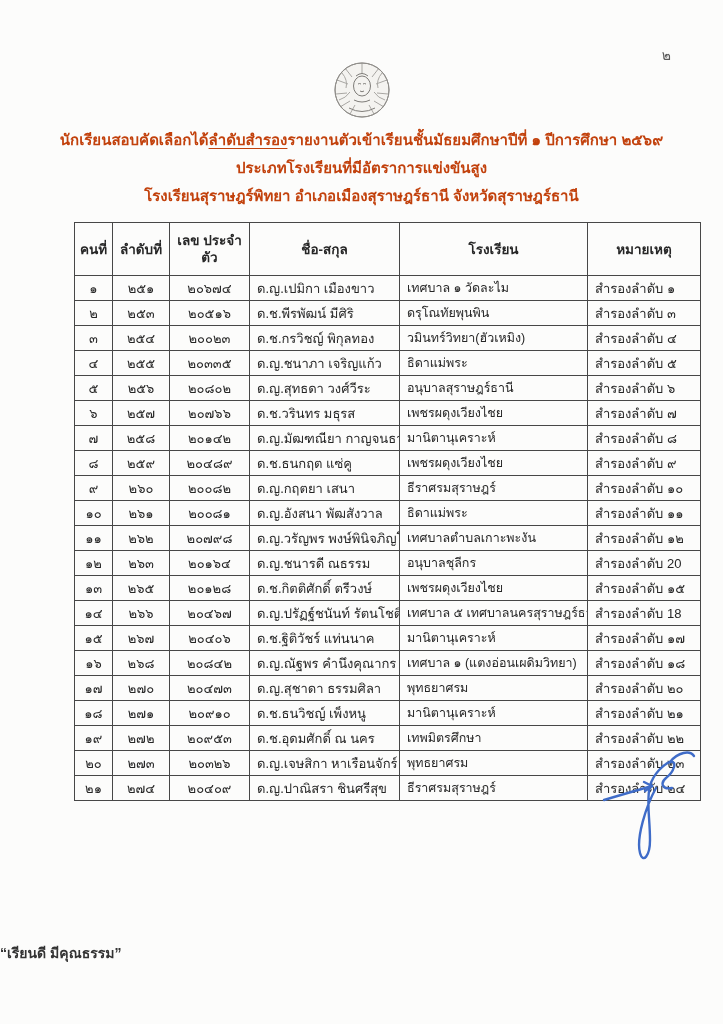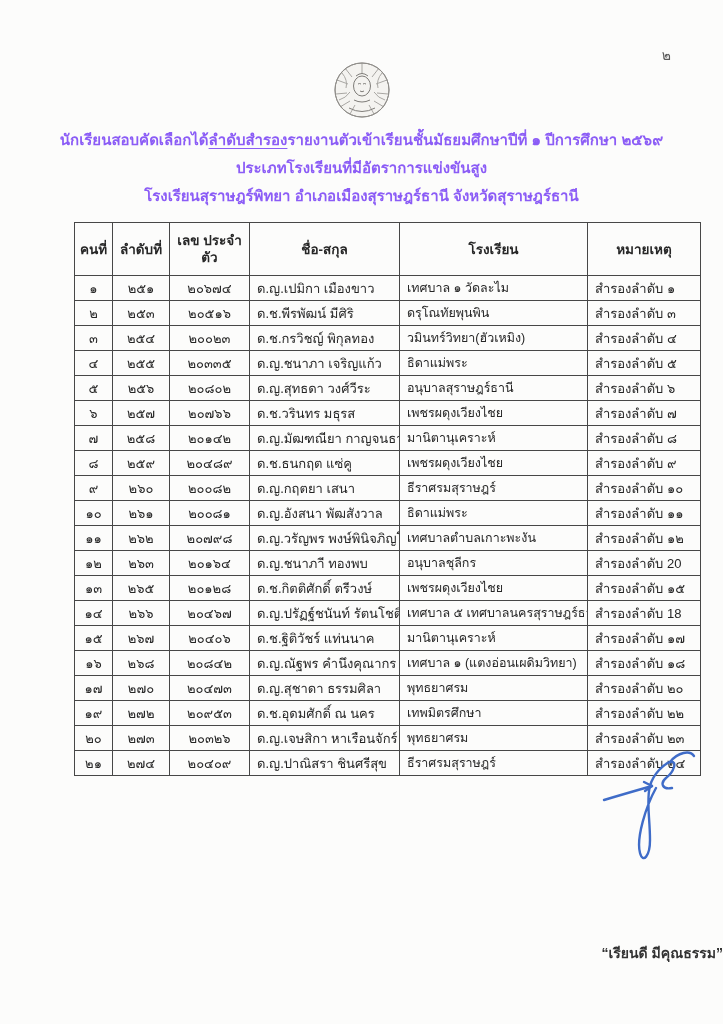--- a/index.html
+++ b/index.html
@@ -32,21 +32,21 @@
   }
   .header-block {
     position: absolute;
     top: 126px;
     left: 0;
     width: 100%;
     text-align: center;
     font-weight: bold;
     font-size: 15px;
     line-height: 28px;
-    color: #8b5cf6;
+    color: #c2410c;
   }
   .underlined { text-decoration: underline; text-underline-offset: 3px; }
   .doc-table {
     position: absolute;
     top: 222px;
     left: 74px;
     width: 626px;
     border-collapse: collapse;
     table-layout: fixed;
     font-size: 13px;
@@ -81,21 +81,21 @@
     left: 598px;
     width: 112px;
     height: 125px;
     pointer-events: none;
   }
   .footer-quote {
     position: absolute;
     top: 942px;
     left: 0;
     width: 100%;
-    text-align: right;
+    text-align: left;
     font-weight: bold;
     font-size: 14px;
     color: #333;
   }
 </style>
 </head>
 <body>
 
 <div class="page">
 
@@ -245,21 +245,21 @@
           <td class="c1">๒๖๒</td>
           <td class="c2">๒๐๗๙๘</td>
           <td class="c3">ด.ญ.วรัญพร พงษ์พินิจภิญโญ</td>
           <td class="c4">เทศบาลตำบลเกาะพะงัน</td>
           <td class="c5">สำรองลำดับ ๑๒</td>
         </tr>
         <tr>
           <td class="c0">๑๒</td>
           <td class="c1">๒๖๓</td>
           <td class="c2">๒๐๑๖๔</td>
-          <td class="c3">ด.ญ.ชนาภาี ทองพบ</td>
+          <td class="c3">ด.ญ.ชนารดี ณธรรม</td>
           <td class="c4">อนุบาลชุลีกร</td>
           <td class="c5">สำรองลำดับ 20</td>
         </tr>
         <tr>
           <td class="c0">๑๓</td>
           <td class="c1">๒๖๕</td>
           <td class="c2">๒๐๑๒๘</td>
           <td class="c3">ด.ช.กิตติศักดิ์ ตรีวงษ์</td>
           <td class="c4">เพชรผดุงเวียงไชย</td>
           <td class="c5">สำรองลำดับ ๑๕</td>
@@ -288,20 +288,28 @@
           <td class="c4">เทศบาล ๑ (แตงอ่อนเผดิมวิทยา)</td>
           <td class="c5">สำรองลำดับ ๑๘</td>
         </tr>
         <tr>
           <td class="c0">๑๗</td>
           <td class="c1">๒๗๐</td>
           <td class="c2">๒๐๔๗๓</td>
           <td class="c3">ด.ญ.สุชาดา ธรรมศิลา</td>
           <td class="c4">พุทธยาศรม</td>
           <td class="c5">สำรองลำดับ ๒๐</td>
+        </tr>
+        <tr>
+          <td class="c0">๑๘</td>
+          <td class="c1">๒๗๑</td>
+          <td class="c2">๒๐๙๑๐</td>
+          <td class="c3">ด.ช.ธนวิชญ์ เพ็งหนู</td>
+          <td class="c4">มานิตานุเคราะห์</td>
+          <td class="c5">สำรองลำดับ ๒๑</td>
         </tr>
         <tr>
           <td class="c0">๑๙</td>
           <td class="c1">๒๗๒</td>
           <td class="c2">๒๐๙๕๓</td>
           <td class="c3">ด.ช.อุดมศักดิ์ ณ นคร</td>
           <td class="c4">เทพมิตรศึกษา</td>
           <td class="c5">สำรองลำดับ ๒๒</td>
         </tr>
         <tr>

